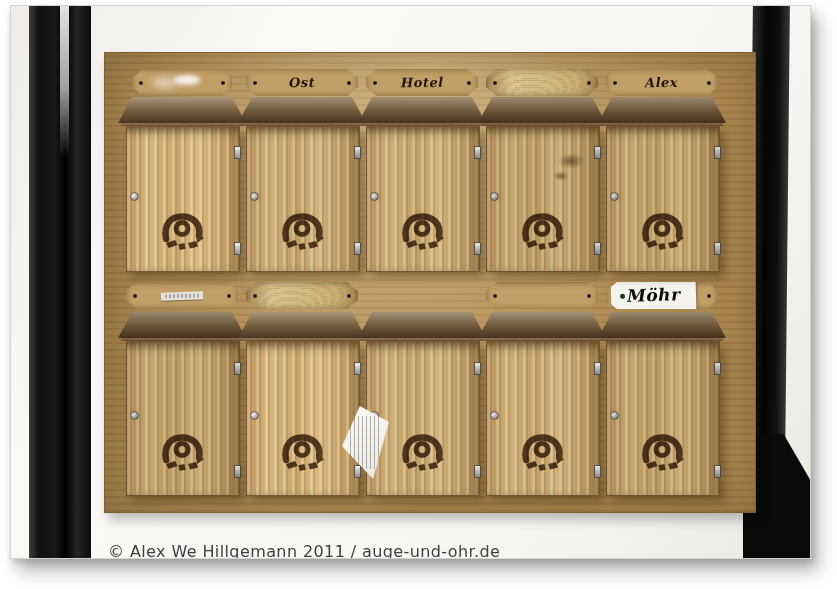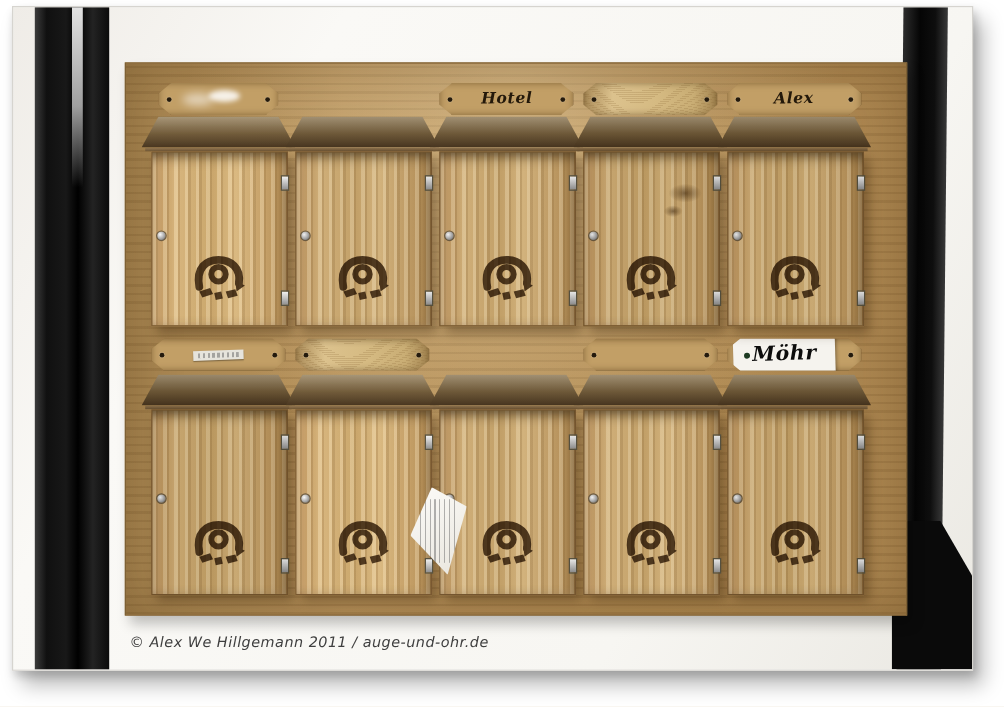--- a/index.html
+++ b/index.html
@@ -138,23 +138,23 @@
     position:absolute;left:-15px;top:94px;width:47px;height:73px;z-index:2;
     background:linear-gradient(150deg,#fcfbf8,#e9e6de);
     clip-path:polygon(38% 0, 100% 22%, 66% 100%, 0 55%);
     filter:drop-shadow(1px 2px 2px rgba(0,0,0,.45));
   }
   .note::after{content:"";position:absolute;inset:10px 8px;
     background:repeating-linear-gradient(90deg,rgba(105,105,105,.5) 0 1px,rgba(0,0,0,0) 1px 4px);}
 
   
   .copyright{
-    position:absolute;left:97px;top:522px;z-index:2;
-    font-family:"DejaVu Sans","Liberation Sans",sans-serif;font-style:italic;
-    font-size:12px;color:var(--copyright-text,#3f3f3f);letter-spacing:.4px;
+    position:absolute;left:97px;top:536px;z-index:2;
+    font-family:"DejaVu Sans","Liberation Sans",sans-serif;
+    font-size:16px;color:var(--copyright-text,#3f3f3f);letter-spacing:.4px;
   }
 </style>
 </head>
 <body>
 
 <svg width="0" height="0" style="position:absolute">
   <symbol id="posthorn" viewBox="0 0 46 40">
     <g fill="none" stroke="#3e2b14" stroke-linecap="round">
       <path d="M7 26 C4 10 13 3.5 23 3.5 C33 3.5 42 10 40 23" stroke-width="6.5"></path>
       <circle cx="23" cy="15.5" r="6" stroke-width="5"></circle>
@@ -175,20 +175,25 @@
     <div class="beam-right"></div>
     <div class="corner-dark"></div>
 
     <div class="panel">
 
       <div class="plate prow1 pl0 shine">
         <span class="screw sl"></span>
         <span class="lbl"></span>
         <span class="screw sr"></span>
       </div>
+      <div class="plate prow1 pl1">
+        <span class="screw sl"></span>
+        <span class="lbl">Ost</span>
+        <span class="screw sr"></span>
+      </div>
       <div class="plate prow1 pl2">
         <span class="screw sl"></span>
         <span class="lbl">Hotel</span>
         <span class="screw sr"></span>
       </div>
       <div class="plate prow1 pl3 ash">
         <span class="screw sl"></span>
         <span class="lbl"></span>
         <span class="screw sr"></span>
       </div>

